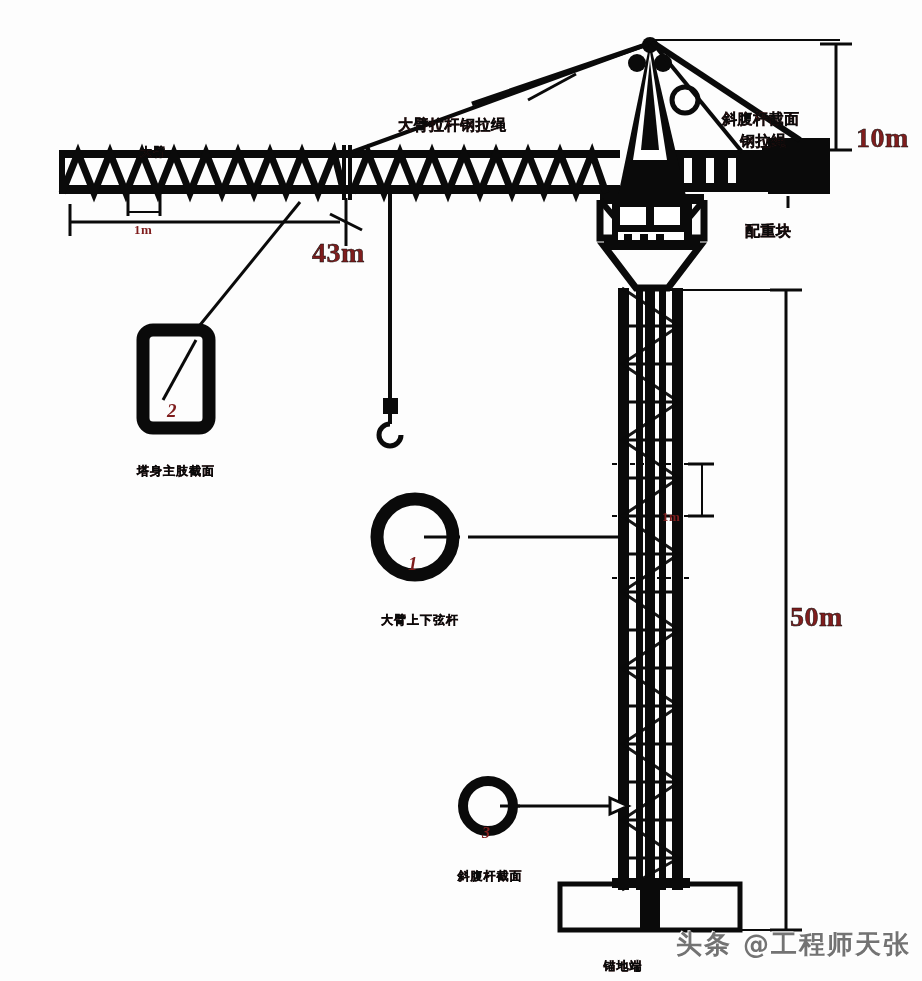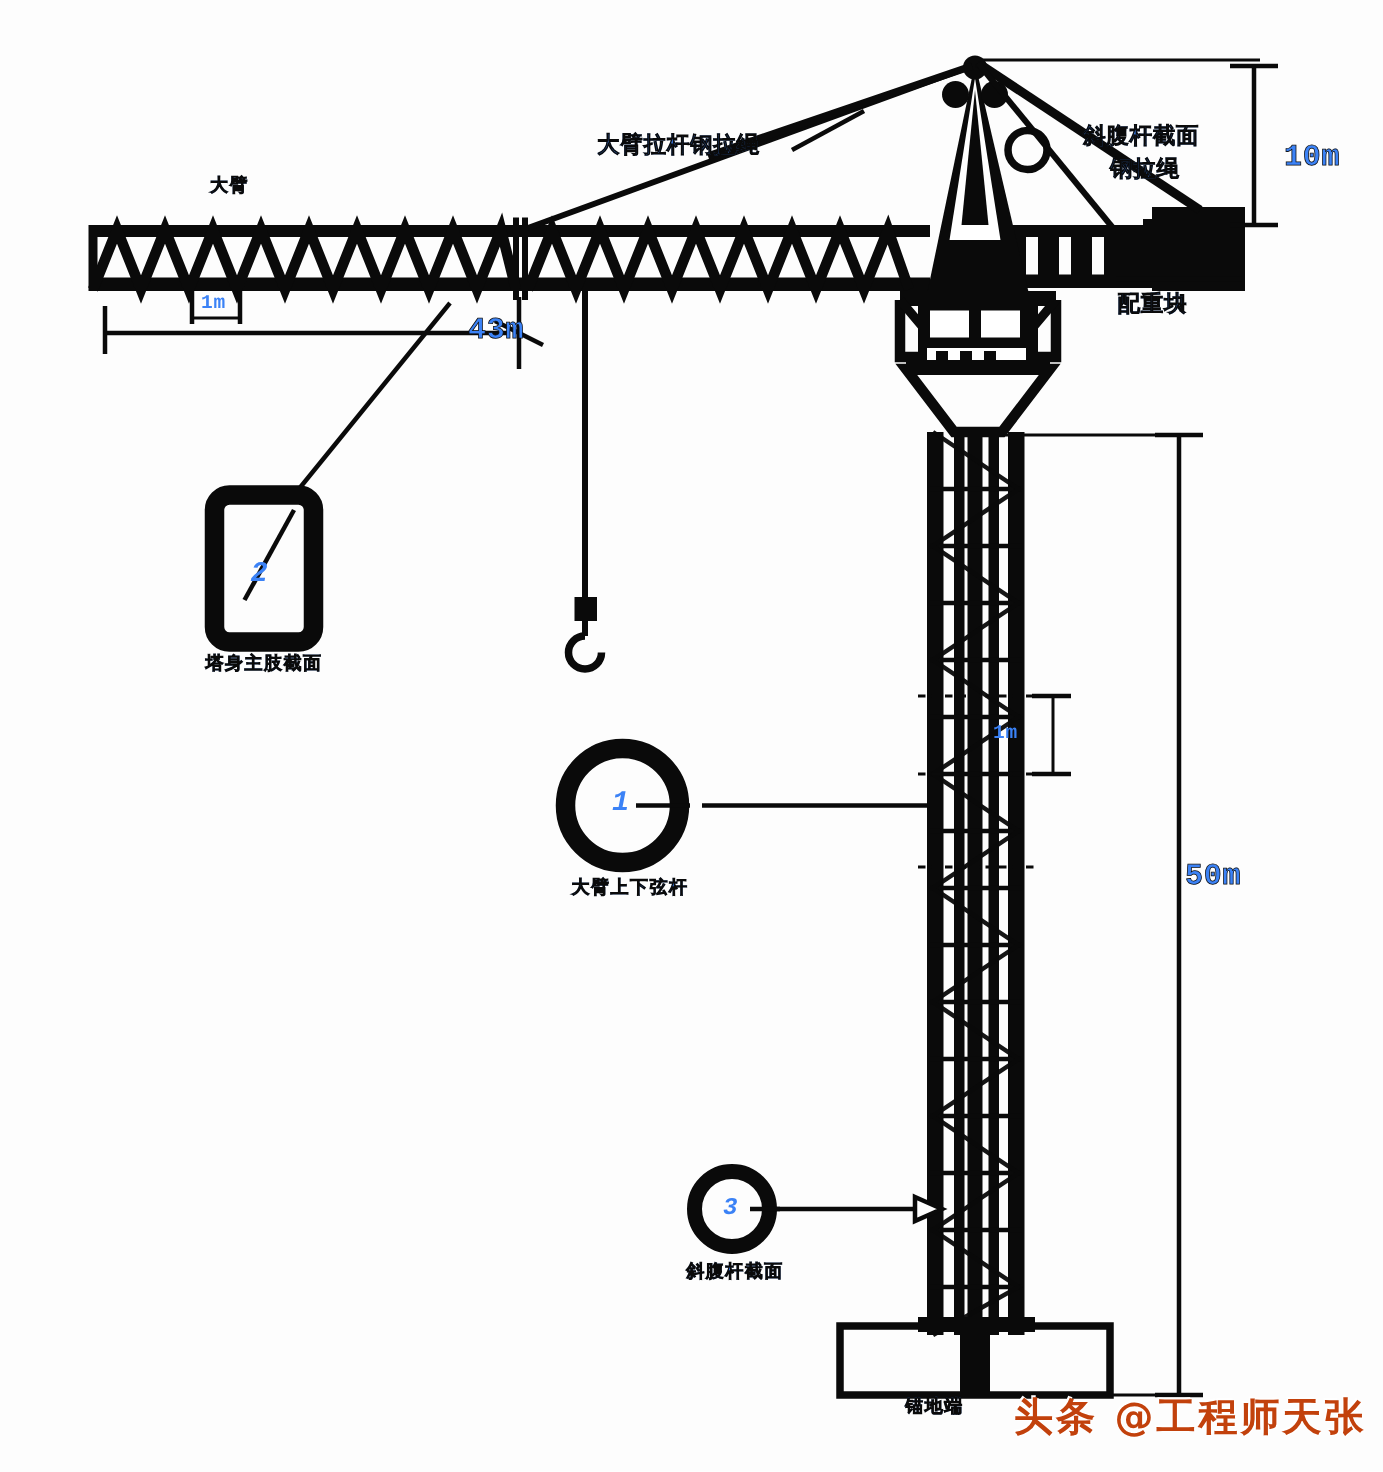--- a/index.html
+++ b/index.html
@@ -21,56 +21,57 @@
     height: 981px;
     background: #fdfdfd;
   }
   #stage svg {
     position: absolute;
     left: 0;
     top: 0;
   }
   .lbl {
     position: absolute;
-    font-family: Liberation Mono, monospace;
-    color: #3b82f6;
+    font-family: Liberation Serif, serif;
+    color: #7f1d1d;
     font-weight: 700;
     white-space: nowrap;
     letter-spacing: 0.5px;
     line-height: 1;
+    margin-top: 28px;
   }
   .lbl-cn {
     font-size: 12px;
     letter-spacing: 1px;
     -webkit-text-stroke: 0.45px #0a0a0a;
   }
   .lbl-cn-sm {
     font-size: 15px;
     letter-spacing: 0.5px;
     -webkit-text-stroke: 0.4px #0a0a0a;
   }
   .lbl-dim {
-    font-size: 20px;
+    font-size: 28px;
     font-weight: 800;
     -webkit-text-stroke: 0.5px #0a0a0a;
   }
   .lbl-dim-sm {
     font-size: 13px;
     font-weight: 800;
   }
   .lbl-num {
     font-size: 19px;
     font-weight: 800;
     font-style: italic;
   }
   .watermark {
     position: absolute;
     font-size: 26px;
     font-weight: 700;
-    color: #c2410c;
+    color: #737373;
     letter-spacing: 2px;
     white-space: nowrap;
     text-shadow: 1px 1px 0 #ffffff, -1px -1px 0 #ffffff;
   }
   .cap {
     position: absolute;
     text-align: center;
     transform: translateX(-50%);
   }
 </style>

